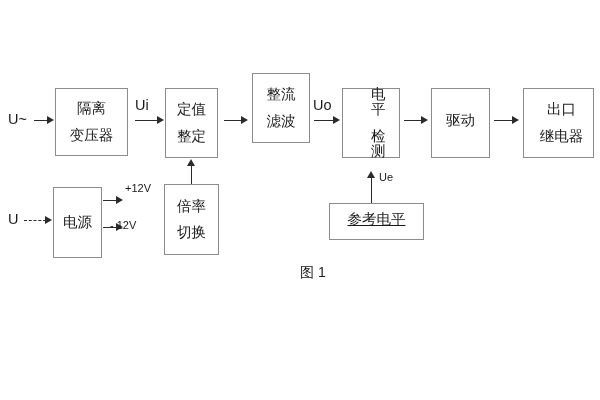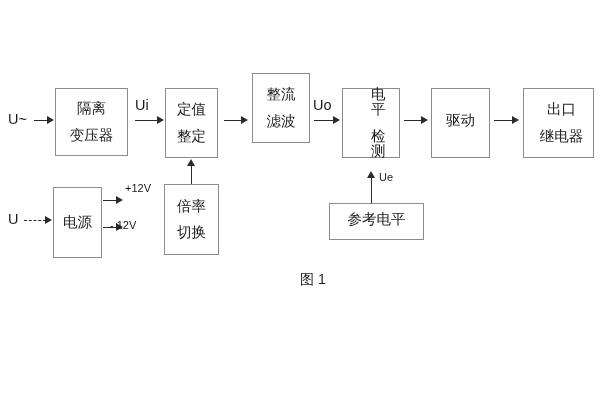--- a/index.html
+++ b/index.html
@@ -151,22 +151,22 @@
 
   <div class="block" style="left:164px; top:184px; width:55px; height:71px;">
     <span class="line1">倍率</span>
     <span class="line2">切换</span>
   </div>
 
   <div class="vline" style="left:191px; top:166px; height:18px;"></div>
   <div class="arrow-u" style="left:187px; top:159px;"></div>
 
   <div class="block single" style="left:329px; top:203px; width:95px; height:37px;">
-    <span class="line1" style="margin-bottom: 4px;">参考电平</span>
+    <span class="line1" style="margin-bottom: 4px; text-decoration: underline;">参考电平</span>
   </div>
 
   <div class="vline" style="left:371px; top:178px; height:25px;"></div>
   <div class="arrow-u" style="left:367px; top:171px;"></div>
   <div class="lbl small" style="left:379px; top:172px;">Ue</div>
 
-  <div class="caption" style="left:300px; top:264px;margin-top:7px;">图 1</div>
+  <div class="caption" style="left:300px; top:264px;">图 1</div>
 
 </div>
 
 </body></html>

